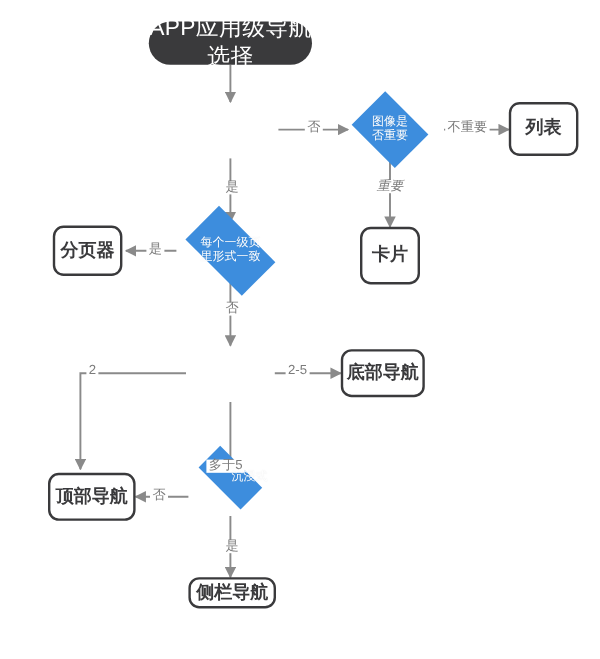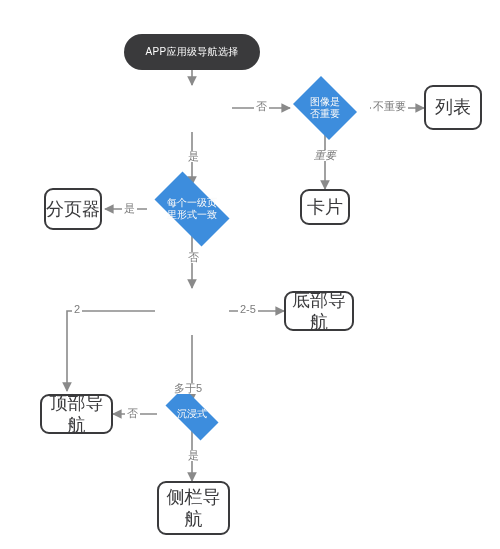--- a/index.html
+++ b/index.html
@@ -31,31 +31,31 @@
     align-items: center;
     justify-content: center;
     text-align: center;
     line-height: 1.25;
   }
   
   .node.start {
     background: #3a3a3c;
     color: #ffffff;
     border-radius: 22px;
-    font-size: 10px;
+    font-size: 19px;
     letter-spacing: 0.3px;
-    margin-top: 16px;
   }
   
   .node.result {
     background: #ffffff;
     color: #3a3a3c;
     border: 2px solid #3a3a3c;
     border-radius: 9px;
-    font-size: 18px;
+    font-size: 15px;
+    font-weight: bold;
   }
   
   .node.decision {
     background: transparent;
     color: #ffffff;
     font-size: 10px;
   }
   .node.decision .dia {
     position: absolute;
     left: 0;
@@ -128,41 +128,41 @@
 
 
   <div class="node decision" style="left:289px; top:80px; width:72px; height:56px;justify-content:center;">
     <span class="dia"></span>
     <span class="dlabel">图像是
 否重要</span>
   </div>
 
   <div class="node result" style="left:424px; top:85px; width:58px; height:45px;">列表</div>
 
-  <div class="node result" style="left:300px; top:189px; width:50px; height:36px;">卡片</div>
+  <div class="node result" style="left:300px; top:189px; width:50px; height:48px;">卡片</div>
 
   <div class="node result" style="left:44px; top:188px; width:58px; height:42px;">分页器</div>
 
   <div class="node decision" style="left:145px; top:181px; width:94px; height:56px;">
     <span class="dia"></span>
     <span class="dlabel">每个一级页
 里形式一致</span>
   </div>
 
 
   <div class="node result" style="left:284px; top:291px; width:70px; height:40px;">底部导航</div>
 
-  <div class="node decision" style="left:157px; top:396px; width:70px; height:36px;">
+  <div class="node decision" style="left:157px; top:380px; width:70px; height:36px;text-align:right;">
     <span class="dia"></span>
     <span class="dlabel">沉浸式</span>
   </div>
 
   <div class="node result" style="left:40px; top:394px; width:73px; height:40px;">顶部导航</div>
 
-  <div class="node result" style="left:157px; top:481px; width:73px; height:54px;">侧栏导航</div>
+  <div class="node result" style="left:157px; top:481px; width:73px; height:26px;">侧栏导航</div>
 
   <div class="edge-label" style="left:254px; top:101px;">否</div>
 
   <div class="edge-label" style="left:186px; top:151px;">是</div>
 
   <div class="edge-label" style="left:371px; top:101px;">不重要</div>
 
   <div class="edge-label" style="left:312px; top:150px;font-style:italic;">重要</div>
 
   <div class="edge-label" style="left:122px; top:203px;">是</div>

